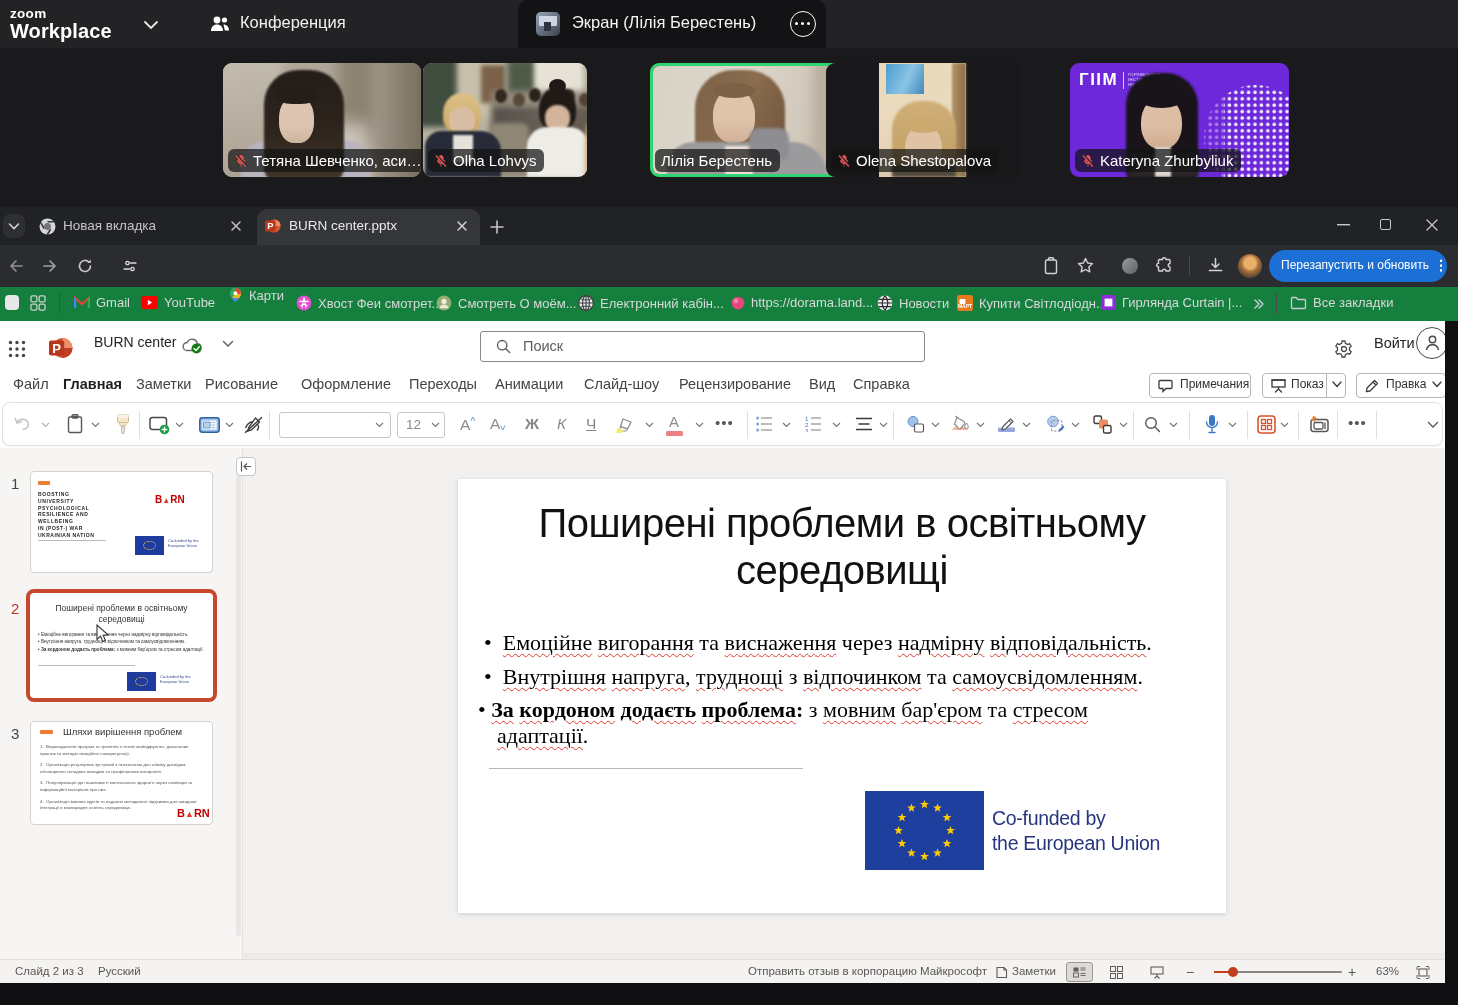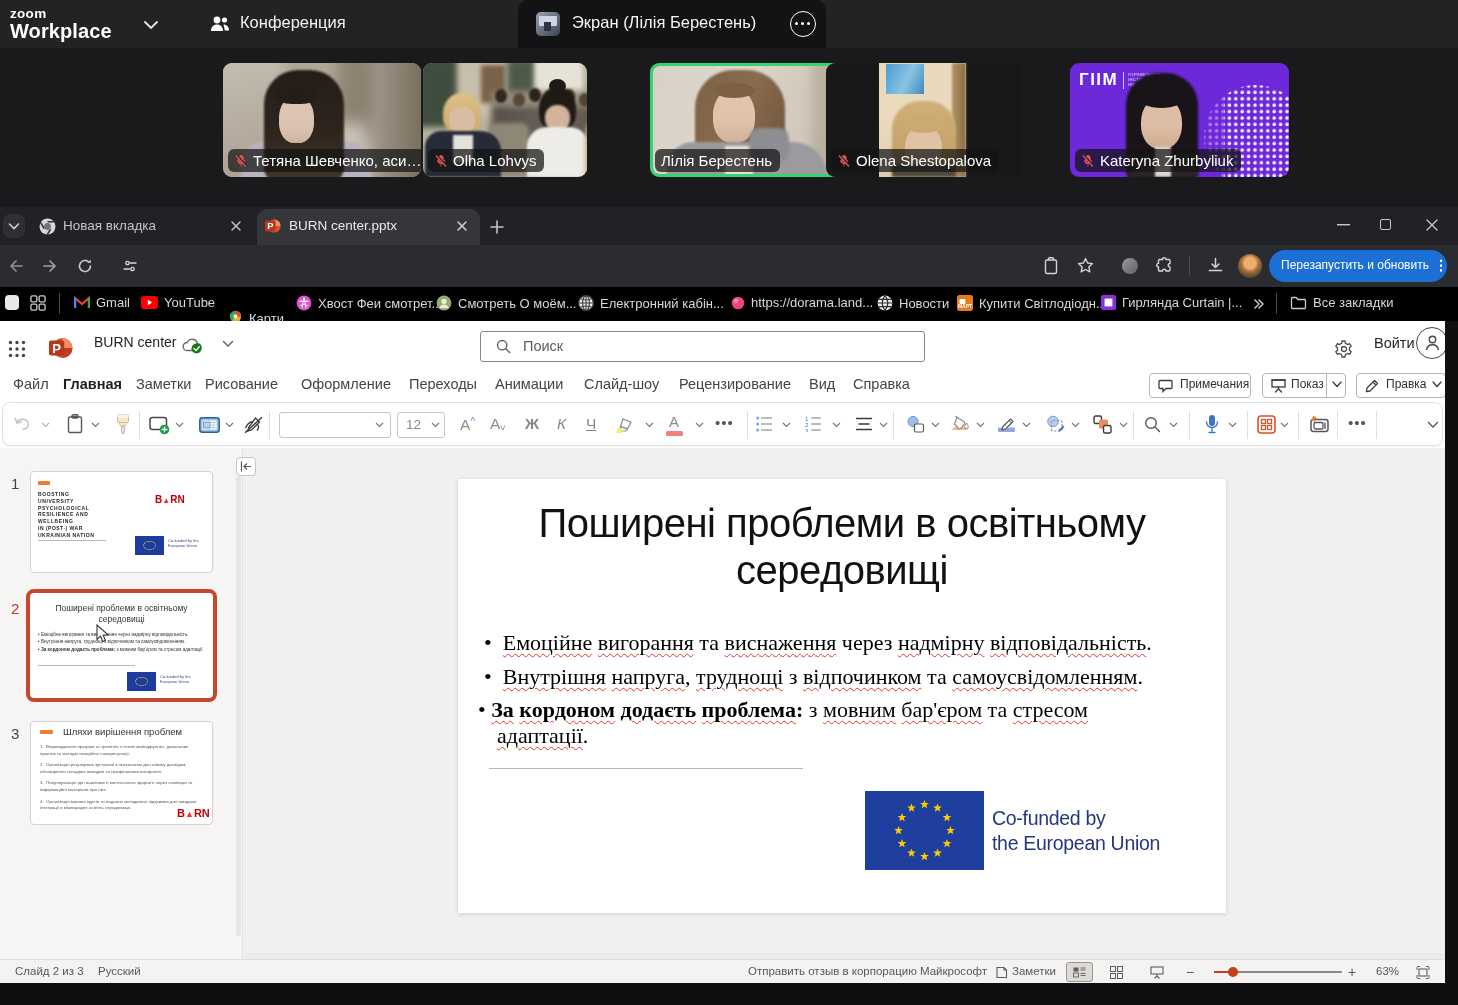--- a/index.html
+++ b/index.html
@@ -14,21 +14,21 @@
   .zlogo2 { left:10px; top:20px; color:#fff; font-size:20px; font-weight:600; letter-spacing:0.1px; }
 
   
   .vid { top:15px; height:114px; border-radius:9px; overflow:hidden; background:#333; }
   .vlabel { position:absolute; left:5px; bottom:5px; height:23px; background:rgba(20,20,20,0.72); border-radius:6px; color:#fff; font-size:15px; display:flex; align-items:center; padding:0 8px 0 6px; gap:5px; white-space:nowrap; }
 
   
   #browser { left:0; top:207px; width:1458px; height:781px; background:#2b2c30; }
   #tabstrip { left:0; top:0; width:1458px; height:38px; background:#212226; }
   #urlrow { left:0; top:38px; width:1458px; height:42px; background:#2b2c30; }
-  #bmrow { left:0; top:80px; width:1458px; height:34px; background:#000000; }
+  #bmrow { left:0; top:80px; width:1458px; height:34px; background:#15803d; }
   .bmitem { display:flex; align-items:center; gap:6px; color:#d7d8da; font-size:13px; white-space:nowrap; }
 
   
   #ppt { left:0; top:114px; width:1445px; height:663px; background:#fff; }
   .mi { position:absolute; top:0; font-size:14.5px; color:#444; }
   #ribbon { left:2px; top:81px; width:1441px; height:44px; background:#fff; border:1px solid #e3e1df; border-radius:8px; box-shadow:0 1px 2px rgba(0,0,0,0.05); }
   #content { left:0; top:127px; width:1445px; height:511px; background:#f2f1f0; }
   #panel { left:0; top:0; width:243px; height:511px; background:#f6f5f4; border-right:1px solid #e4e2e0; }
   .thumb { position:absolute; left:30px; width:183px; background:#fff; border:1px solid #d4d2d0; border-radius:4px; }
   #slide { left:214px; top:31px; width:768px; height:434px; background:#fff; box-shadow:0 1px 4px rgba(0,0,0,0.15); }
@@ -302,21 +302,21 @@
           </svg>
         <span>Gmail</span>
       </div>
       <div class="abs bmitem" style="left:141px; top:8px;">
         <svg width="17" height="13" viewBox="0 0 17 13">
             <rect width="17" height="13" rx="3.2" fill="#f00"></rect>
             <path d="M6.8 3.8 L11.2 6.5 L6.8 9.2 Z" fill="#fff"></path>
           </svg>
         <span>YouTube</span>
       </div>
-      <div class="abs bmitem" style="left:228px; top:23px;align-items:center;">
+      <div class="abs bmitem" style="left:228px; top:0;align-items:center;">
         <svg width="15" height="16" viewBox="0 0 15 16">
             <path d="M7.5 0.8 a5.6 5.6 0 0 1 5.6 5.6 c0 3.8-5.6 8.8-5.6 8.8 S1.9 10.2 1.9 6.4 A5.6 5.6 0 0 1 7.5 0.8 Z" fill="#4285f4"></path>
             <path d="M7.5 0.8 a5.6 5.6 0 0 1 4.1 1.8 L3.8 10.8 C2.6 9.3 1.9 7.8 1.9 6.4 A5.6 5.6 0 0 1 7.5 0.8 Z" fill="#34a853"></path>
             <path d="M11.6 2.6 a5.6 5.6 0 0 1 1.5 3.8 c0 1.6-1 3.4-2.2 5 L3.8 10.8" fill="#fbbc04" opacity="0.9"></path>
             <circle cx="7.5" cy="6.2" r="2" fill="#fff"></circle>
             <path d="M7.5 0.8 L7.5 4.2 A2 2 0 0 1 9.4 6.9 L12.9 6.9 A5.6 5.6 0 0 0 7.5 0.8" fill="#ea4335"></path>
           </svg>
         <span>Карти</span>
       </div>
       <div class="abs bmitem" style="left:296px; top:8px;">

